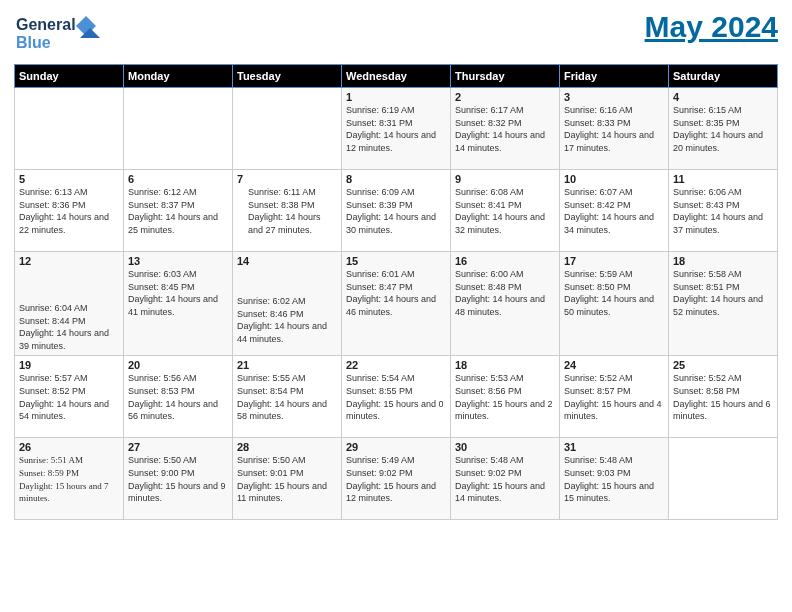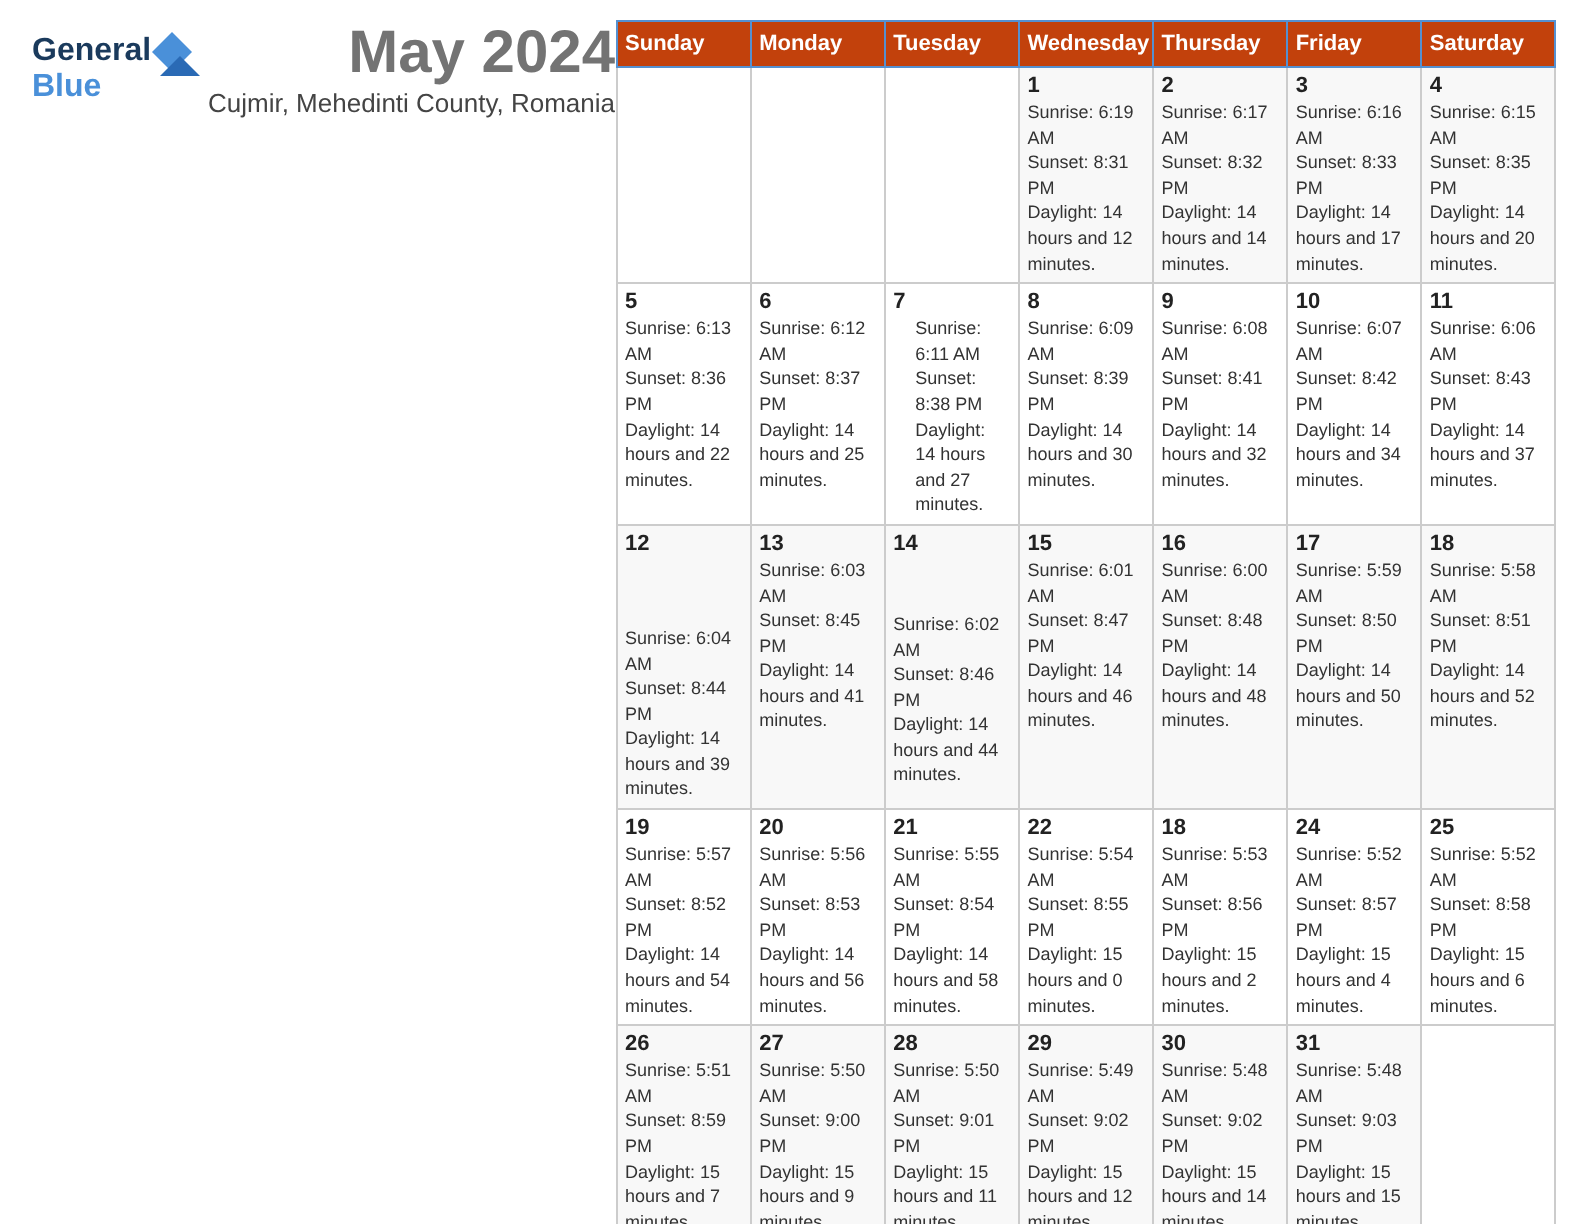--- a/index.html
+++ b/index.html
@@ -8,53 +8,54 @@
       height: 612px;
       font-family: Arial, sans-serif;
       background: #fff;
       overflow: hidden;
     }
     .page {
       width: 792px;
       height: 460px;
       padding: 10px 14px 10px 14px;
       display: flex;
-      flex-direction: row;
+      flex-direction: column;
     }
     .header {
       display: flex;
       justify-content: space-between;
       align-items: flex-start;
       margin-bottom: 6px;
     }
     .logo {
       display: flex;
       align-items: center;
     }
     .title-block {
       text-align: right;
     }
     .main-title {
       font-size: 30px;
       font-weight: bold;
-      color: #737373;
+      color: #0369a1;
+      text-decoration: underline;
     }
     .subtitle {
       font-size: 13px;
       color: #444;
     }
     .calendar {
       flex: 1;
       border: 1px solid #ccc;
       border-collapse: collapse;
       width: 100%;
       table-layout: fixed;
     }
     .calendar thead tr th {
-      background: #c2410c;
+      background: #000000;
       color: #fff;
       font-size: 11px;
       font-weight: bold;
       padding: 5px 4px;
       text-align: left;
       border: 1px solid #5590d0;
     }
     .calendar tbody tr td {
       border: 1px solid #ccc;
       vertical-align: top;
@@ -93,21 +94,20 @@
         <svg width="90" height="44" viewBox="0 0 90 44">
           <text x="2" y="20" font-family="Arial" font-weight="bold" font-size="16" fill="#1a3a5c">General</text>
           <text x="2" y="38" font-family="Arial" font-weight="bold" font-size="16" fill="#4a90d9">Blue</text>
           <polygon points="62,24 72,14 82,24 72,34" fill="#4a90d9" transform="translate(0,-8)"></polygon>
           <polygon points="62,28 72,18 82,28" fill="#2a6ab5" transform="translate(4,0)"></polygon>
         </svg>
       </div>
     </div>
     <div class="title-block">
       <div class="main-title">May 2024</div>
-      <div class="subtitle">Cujmir, Mehedinti County, Romania</div>
     </div>
   </div>
 
   <table class="calendar">
     <thead>
       <tr>
         <th>Sunday</th>
         <th>Monday</th>
         <th>Tuesday</th>
         <th>Wednesday</th>
@@ -274,21 +274,21 @@
           <td>
             <span class="day-number">25</span>
             <div class="day-info" style="white-space: pre-line;">Sunrise: 5:52 AM
 Sunset: 8:58 PM
 Daylight: 15 hours and 6 minutes.</div>
           </td>
         </tr>
         <tr>
           <td>
             <span class="day-number">26</span>
-            <div class="day-info" style="white-space: pre-line;">Sunrise: 5:51 AM
+            <div class="day-info" style="white-space: pre-line; font-family: Liberation Serif, serif;">Sunrise: 5:51 AM
 Sunset: 8:59 PM
 Daylight: 15 hours and 7 minutes.</div>
           </td>
           <td>
             <span class="day-number">27</span>
             <div class="day-info" style="white-space: pre-line;">Sunrise: 5:50 AM
 Sunset: 9:00 PM
 Daylight: 15 hours and 9 minutes.</div>
           </td>
           <td>

